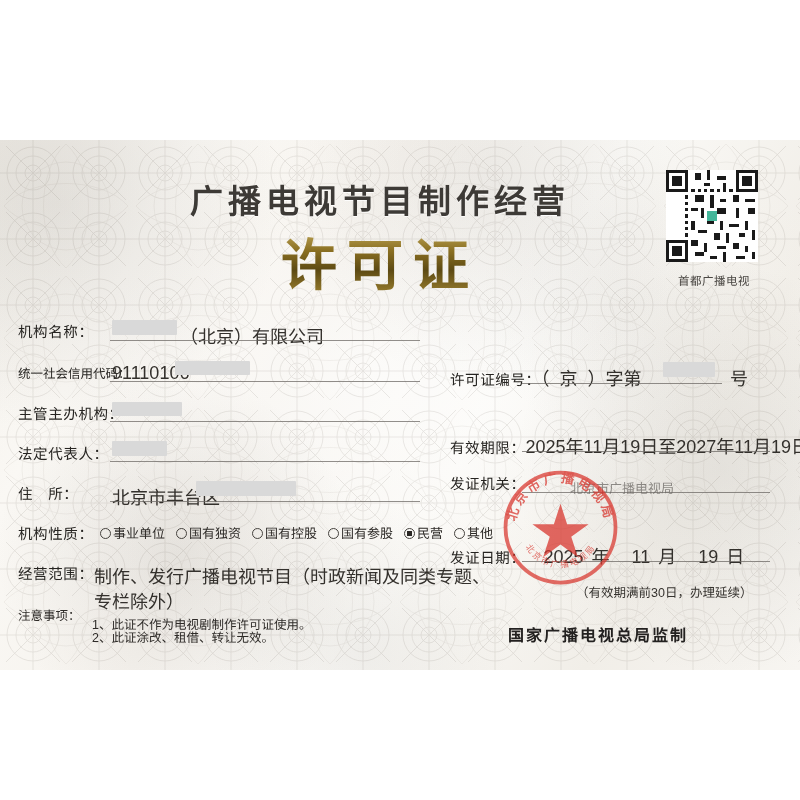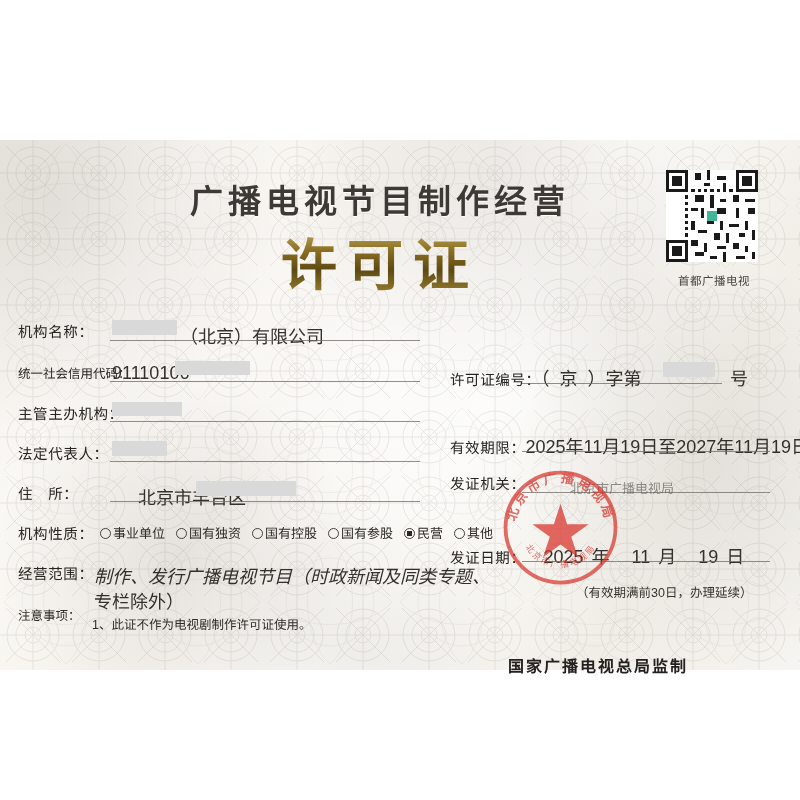--- a/index.html
+++ b/index.html
@@ -351,33 +351,33 @@
 
     <div class="field" style="left:18px; top:302px;">
       <span class="label">法定代表人：</span>
     </div>
     <div class="redact" style="position:absolute; left:112px; top:301px; width:55px; height:15px;"></div>
     <div class="rule" style="left:110px; top:321px; width:310px;"></div>
 
     <div class="field" style="left:18px; top:342px;">
       <span class="label">住　所：</span>
     </div>
-    <div class="field value" style="left:112px; top:343px;margin-left:26px;">北京市丰台区</div>
+    <div class="field value" style="left:112px; top:343px;">北京市丰台区</div>
     <div class="redact" style="position:absolute; left:196px; top:341px; width:100px; height:15px;"></div>
     <div class="rule" style="left:110px; top:361px; width:310px;"></div>
 
     <div class="field" style="left:18px; top:382px;">
       <span class="label">机构性质：</span>
     </div>
     <div id="nature-options" style="position:absolute; left:100px; top:383px;"><span class="opt"><span class="radio"></span><span>事业单位</span></span><span class="opt"><span class="radio"></span><span>国有独资</span></span><span class="opt"><span class="radio"></span><span>国有控股</span></span><span class="opt"><span class="radio"></span><span>国有参股</span></span><span class="opt"><span class="radio checked"></span><span>民营</span></span><span class="opt"><span class="radio"></span><span>其他</span></span></div>
 
     <div class="field" style="left:18px; top:422px;">
       <span class="label">经营范围：</span>
     </div>
-    <div class="field value" style="left:94px; top:422px;font-style:italic;">制作、发行广播电视节目（时政新闻及同类专题、</div>
+    <div class="field value" style="left:94px; top:422px;">制作、发行广播电视节目（时政新闻及同类专题、</div>
     <div class="field value" style="left:94px; top:447px;">专栏除外）</div>
 
     <div class="field" style="left:450px; top:224px;">
       <span class="label">许可证编号：</span><span class="value">（</span><span class="value" style="padding:0 10px;">京</span><span class="value">）字第</span>
     </div>
     <div class="redact" style="position:absolute; left:663px; top:222px; width:52px; height:15px;"></div>
     <div class="field value" style="left:730px; top:224px;">号</div>
     <div class="rule" style="left:522px; top:243px; width:200px;"></div>
 
     <div class="field" style="left:450px; top:292px;">
@@ -408,17 +408,18 @@
       </text>
       <text font-size="14" font-family="'DejaVu Serif','Liberation Serif',serif" fill="#d8342c" letter-spacing="3" opacity="0.85">
         <textPath href="#sealBottomArc" startOffset="50%" text-anchor="middle">北京市广播电视局</textPath>
       </text>
     </svg>
 
     <div class="validity-note" style="left:576px; top:442px;">（有效期满前30日，办理延续）</div>
 
     <div class="note" style="left:18px; top:466px;">注意事项：</div>
     <div class="note" style="left:92px; top:466px;margin-top:9px;">1、此证不作为电视剧制作许可证使用。</div>
-
-    <div class="issuer" style="left:508px; top:482px;margin-top:31px;">国家广播电视总局监制</div>
+    <div class="note" style="left:92px; top:488px;">2、此证涂改、租借、转让无效。</div>
+
+    <div class="issuer" style="left:508px; top:482px;">国家广播电视总局监制</div>
 
   </div>
 </div>
 
 </body></html>

